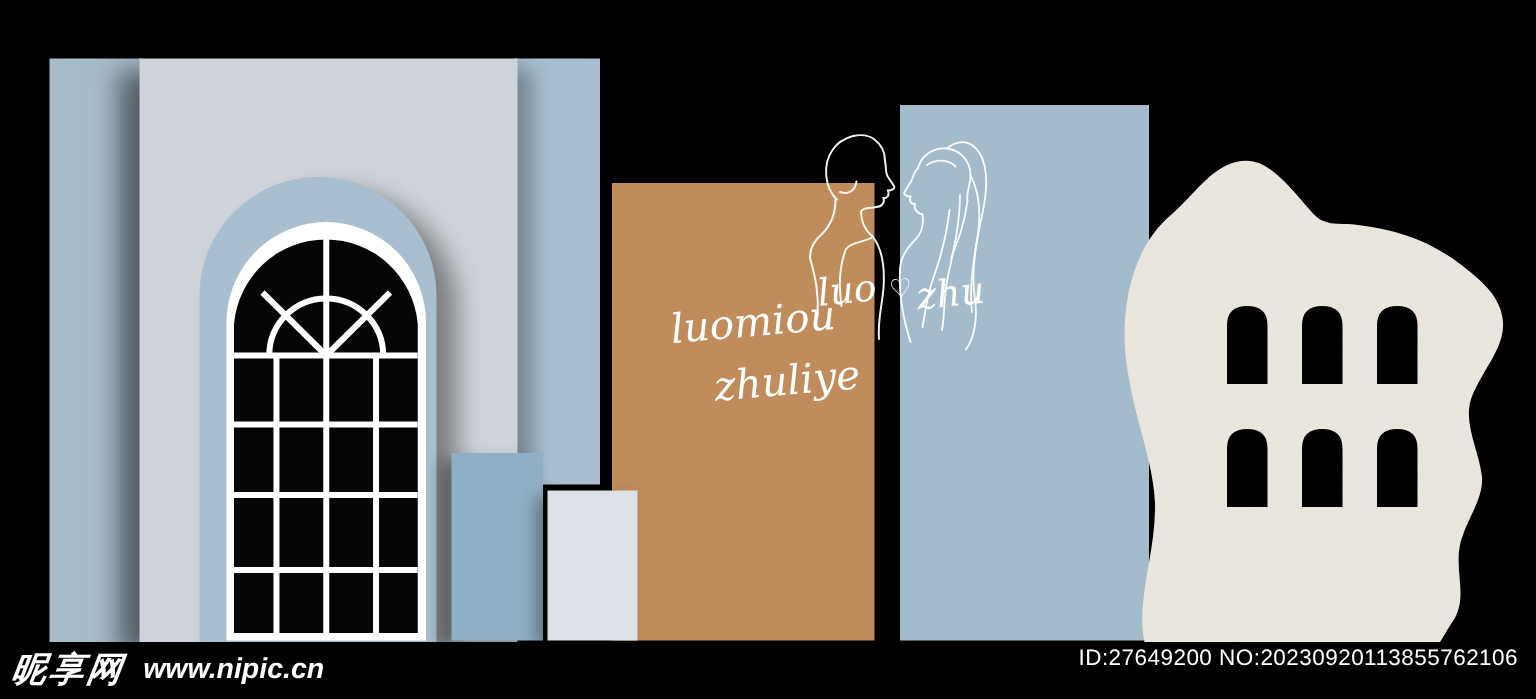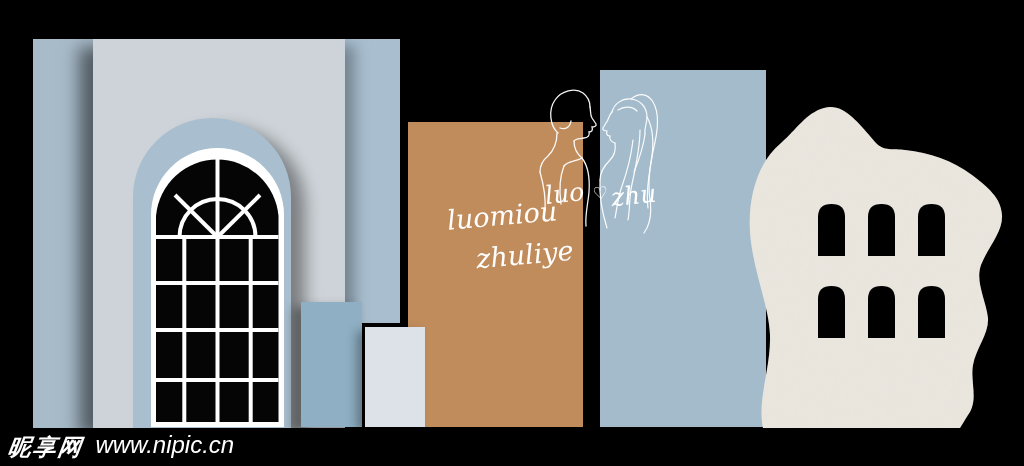--- a/index.html
+++ b/index.html
@@ -45,21 +45,21 @@
   .heart{left:593px;top:185px;font-size:17px;transform:rotate(-6deg);}
   .name-right{left:611px;top:183px;font-size:25px;transform:rotate(-6deg);}
   
   .bottom-bar{left:0;top:429px;width:1024px;height:37px;background:#000;z-index:9;}
   .logo-wrap{position:absolute;left:8px;top:2px;color:#fff;white-space:nowrap;}
   .logo-cn{
     display:inline-block;font-weight:bold;font-style:italic;font-size:23px;
     letter-spacing:2px;transform:skewX(-8deg);
   }
   .logo-url{
-    display:inline-block;font-weight:normal;font-style:italic;font-size:24px;
+    display:inline-block;font-weight:bold;font-style:italic;font-size:19px;
     margin-left:8px;vertical-align:2px;
   }
   .id-text{
     position:absolute;right:12px;top:1px;color:#fff;font-size:15px;
     letter-spacing:0.3px;
   }
 </style>
 </head>
 <body>
 
@@ -171,15 +171,16 @@
   <div class="abs script script-l2">zhuliye</div>
   <div class="abs script name-left">luo</div>
   <div class="abs script heart">♡</div>
   <div class="abs script name-right">zhu</div>
 
   <div class="abs bottom-bar">
     <div class="logo-wrap">
       <span class="logo-cn">昵享网</span>
       <span class="logo-url">www.nipic.cn</span>
     </div>
+    <div class="id-text">ID:27649200 NO:20230920113855762106</div>
   </div>
 
 </div>
 
 </body></html>

